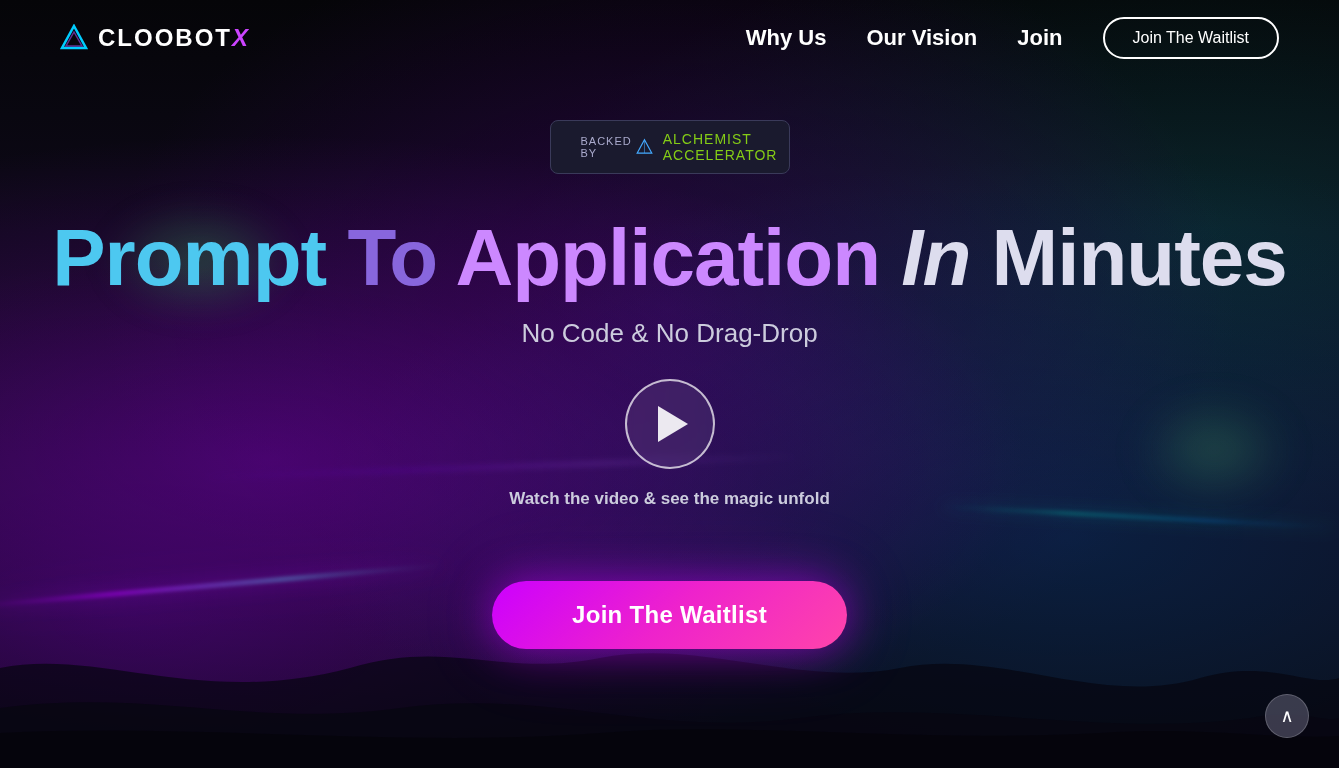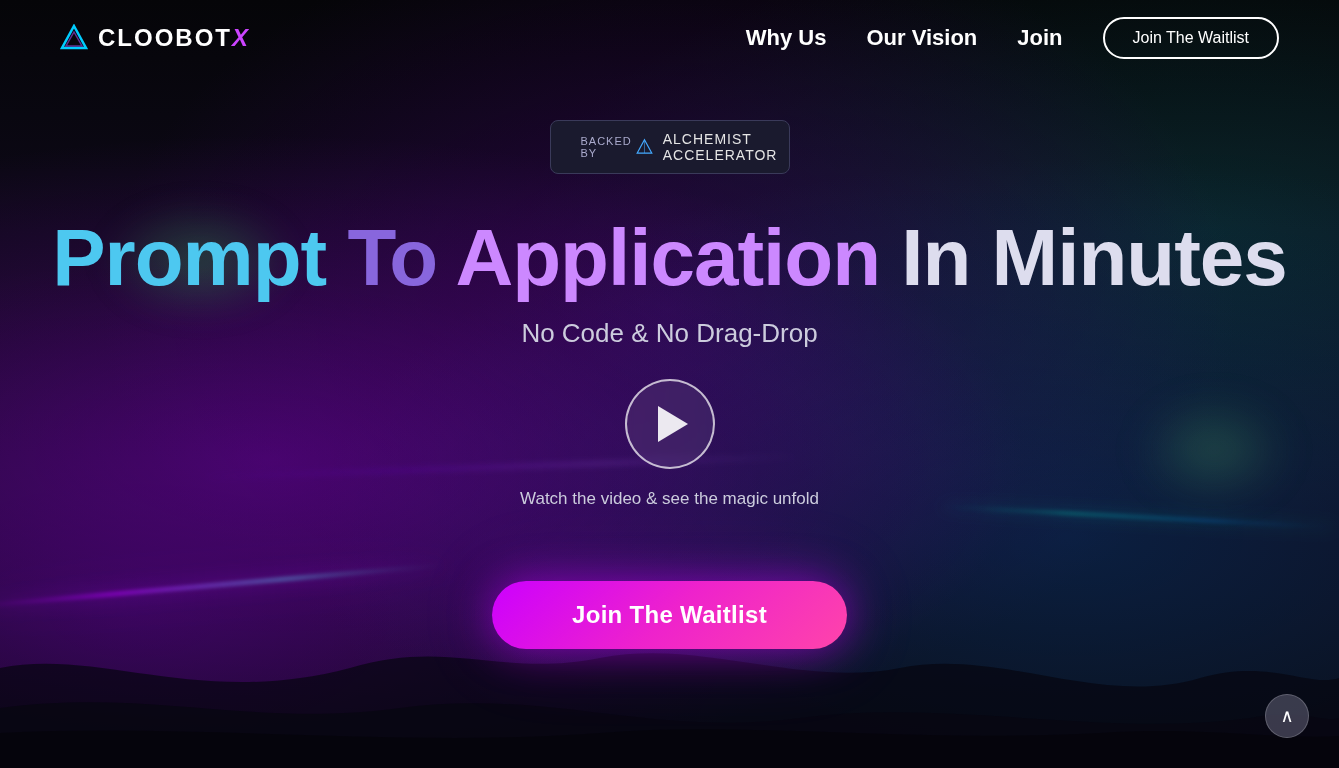--- a/index.html
+++ b/index.html
@@ -202,21 +202,21 @@
     }
 
     .alchemist-logo-icon {
       width: 28px;
       height: 28px;
     }
 
     .alchemist-text {
       font-size: 14px;
       font-weight: 700;
-      color: #e5e5e5;
+      color: #84cc16;
       letter-spacing: 1px;
       text-transform: uppercase;
     }
 
     .alchemist-text span {
       font-weight: 400;
     }
 
     
     .hero-headline {
@@ -224,38 +224,39 @@
       font-weight: 700;
       line-height: 1.1;
       text-align: center;
       margin-bottom: 16px;
       letter-spacing: -1px;
     }
 
     .headline-word-prompt { color: #4dc8f0; }
     .headline-word-to { color: #8866dd; }
     .headline-word-application { color: #cc88ff; }
-    .headline-word-in { color: #ddddee; }
+    .headline-word-in { color: #ddddee; font-style: italic; }
     .headline-word-minutes { color: #ddddee; margin-top: 16px; }
 
     .hero-subtitle {
       font-size: 26px;
       font-weight: 400;
       color: #ccccdd;
       text-align: left;
       margin-bottom: 30px;
     }
 
     
     .play-button-container {
       display: flex;
       flex-direction: column;
       align-items: center;
       gap: 20px;
       margin-bottom: 72px;
+      font-weight: bold;
     }
 
     .play-button {
       width: 90px;
       height: 90px;
       border-radius: 50%;
       border: 2px solid rgba(255, 255, 255, 0.7);
       background: rgba(255, 255, 255, 0.08);
       display: flex;
       align-items: center;

